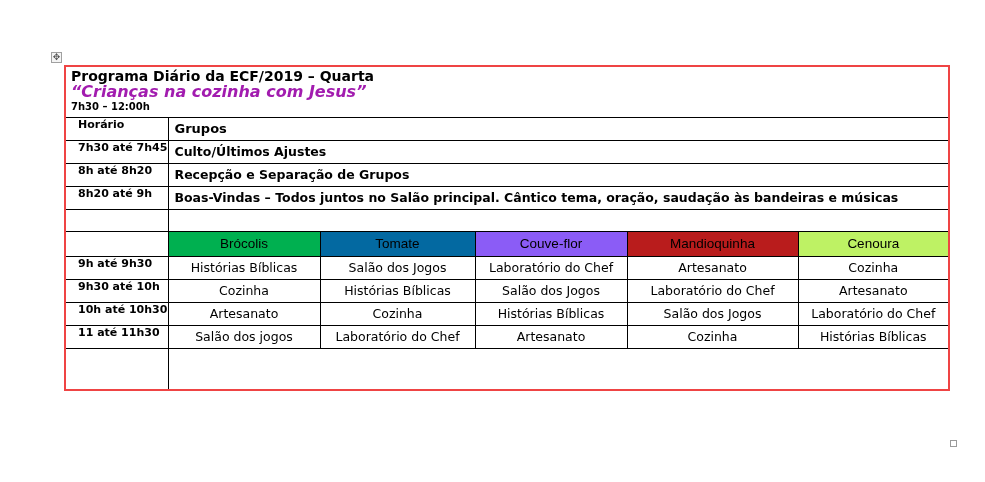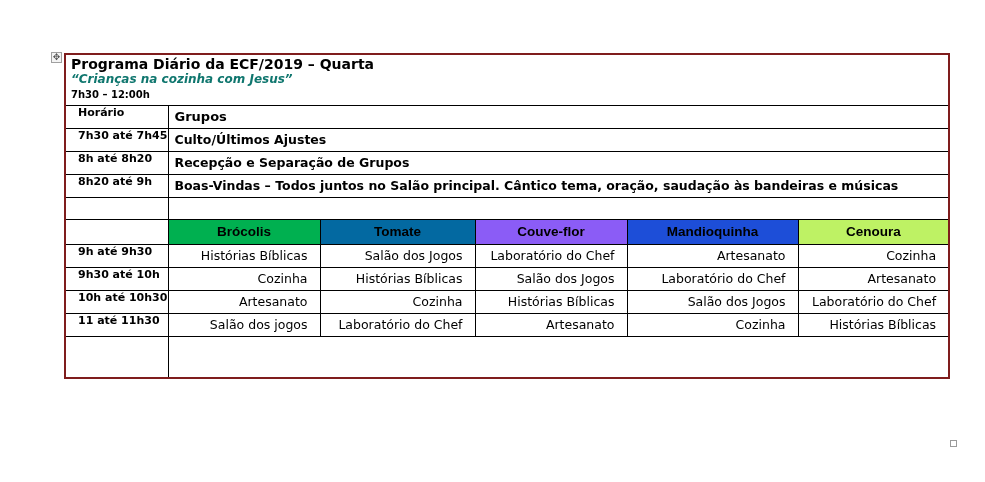--- a/index.html
+++ b/index.html
@@ -3,33 +3,33 @@
 <meta charset="utf-8">
 <style>
   html, body { margin:0; padding:0; background:#ffffff; }
   body { width:985px; height:482px; position:relative; overflow:hidden;
          font-family:"DejaVu Sans","Liberation Sans",sans-serif; color:#000; }
   .move-handle { position:absolute; left:51px; top:52px; width:11px; height:11px;
          border:1px solid #a0a0a0; background:#f4f4f4; box-sizing:border-box;
          font-size:9px; line-height:9px; text-align:center; color:#555; }
   .resize-handle { position:absolute; left:950px; top:440px; width:7px; height:7px;
          border:1px solid #9a9a9a; background:#fff; box-sizing:border-box; }
-  table.sched { position:absolute; left:64px; top:53px; width:884px;
-         border-collapse:collapse; border:2px solid #7f1d1d; table-layout:fixed; }
+  table.sched { position:absolute; left:64px; top:65px; width:884px;
+         border-collapse:collapse; border:2px solid #ef4444; table-layout:fixed; }
   table.sched td { border:1px solid #000; padding:0 12px; font-size:12.5px;
          vertical-align:top; white-space:nowrap; overflow:hidden; }
   .title-cell { padding:2px 5px 0 5px !important; line-height:15px; }
   .title-main { font-weight:bold; font-size:14px; display:block; }
-  .title-sub { font-weight:bold; font-style:italic; color:#0f766e; font-size:12px; display:block; }
+  .title-sub { font-weight:bold; font-style:italic; color:#a21caf; font-size:16px; display:block; }
   .title-time { font-weight:bold; font-size:10px; display:block; }
   .time { font-weight:bold; font-size:11px !important; }
   .hdr-grupos { font-weight:bold; font-size:13px !important; padding-left:6px !important; }
   .plain { padding-left:6px !important; line-height:22px;font-weight:bold; }
-  .center { text-align:right; line-height:22px;margin-top:28px; }
-  .grp { text-align:center; font-weight:bold; font-family:"Liberation Sans","DejaVu Sans",sans-serif;
+  .center { text-align:center; line-height:22px;margin-top:28px; }
+  .grp { text-align:center; font-weight:normal; font-family:"Liberation Sans","DejaVu Sans",sans-serif;
          font-size:13.5px !important; line-height:24px; }
   .r-title { height:51px; }
   .r22 { height:22px; }
   .r23 { height:23px; }
   .r-empty { height:22px; }
   .r-empty2 { height:42px; }
 </style>
 </head>
 <body>
 
@@ -70,21 +70,21 @@
   </tr>
   <tr class="r-empty">
     <td></td>
     <td colspan="5"></td>
   </tr>
   <tr class="r23">
     <td></td>
     <td class="grp" style="background:#00b050">Brócolis</td>
     <td class="grp" style="background:#0369a1">Tomate</td>
     <td class="grp" style="background:#8b5cf6">Couve-flor</td>
-    <td class="grp" style="background:#1d4ed8">Mandioquinha</td>
+    <td class="grp" style="background:#b91c1c">Mandioquinha</td>
     <td class="grp" style="background:#bef264">Cenoura</td>
   </tr>
   <tr class="r23">
     <td class="time">9h até 9h30</td>
     <td class="center">Histórias Bíblicas</td>
     <td class="center">Salão dos Jogos</td>
     <td class="center">Laboratório do Chef</td>
     <td class="center">Artesanato</td>
     <td class="center">Cozinha</td>
   </tr>

